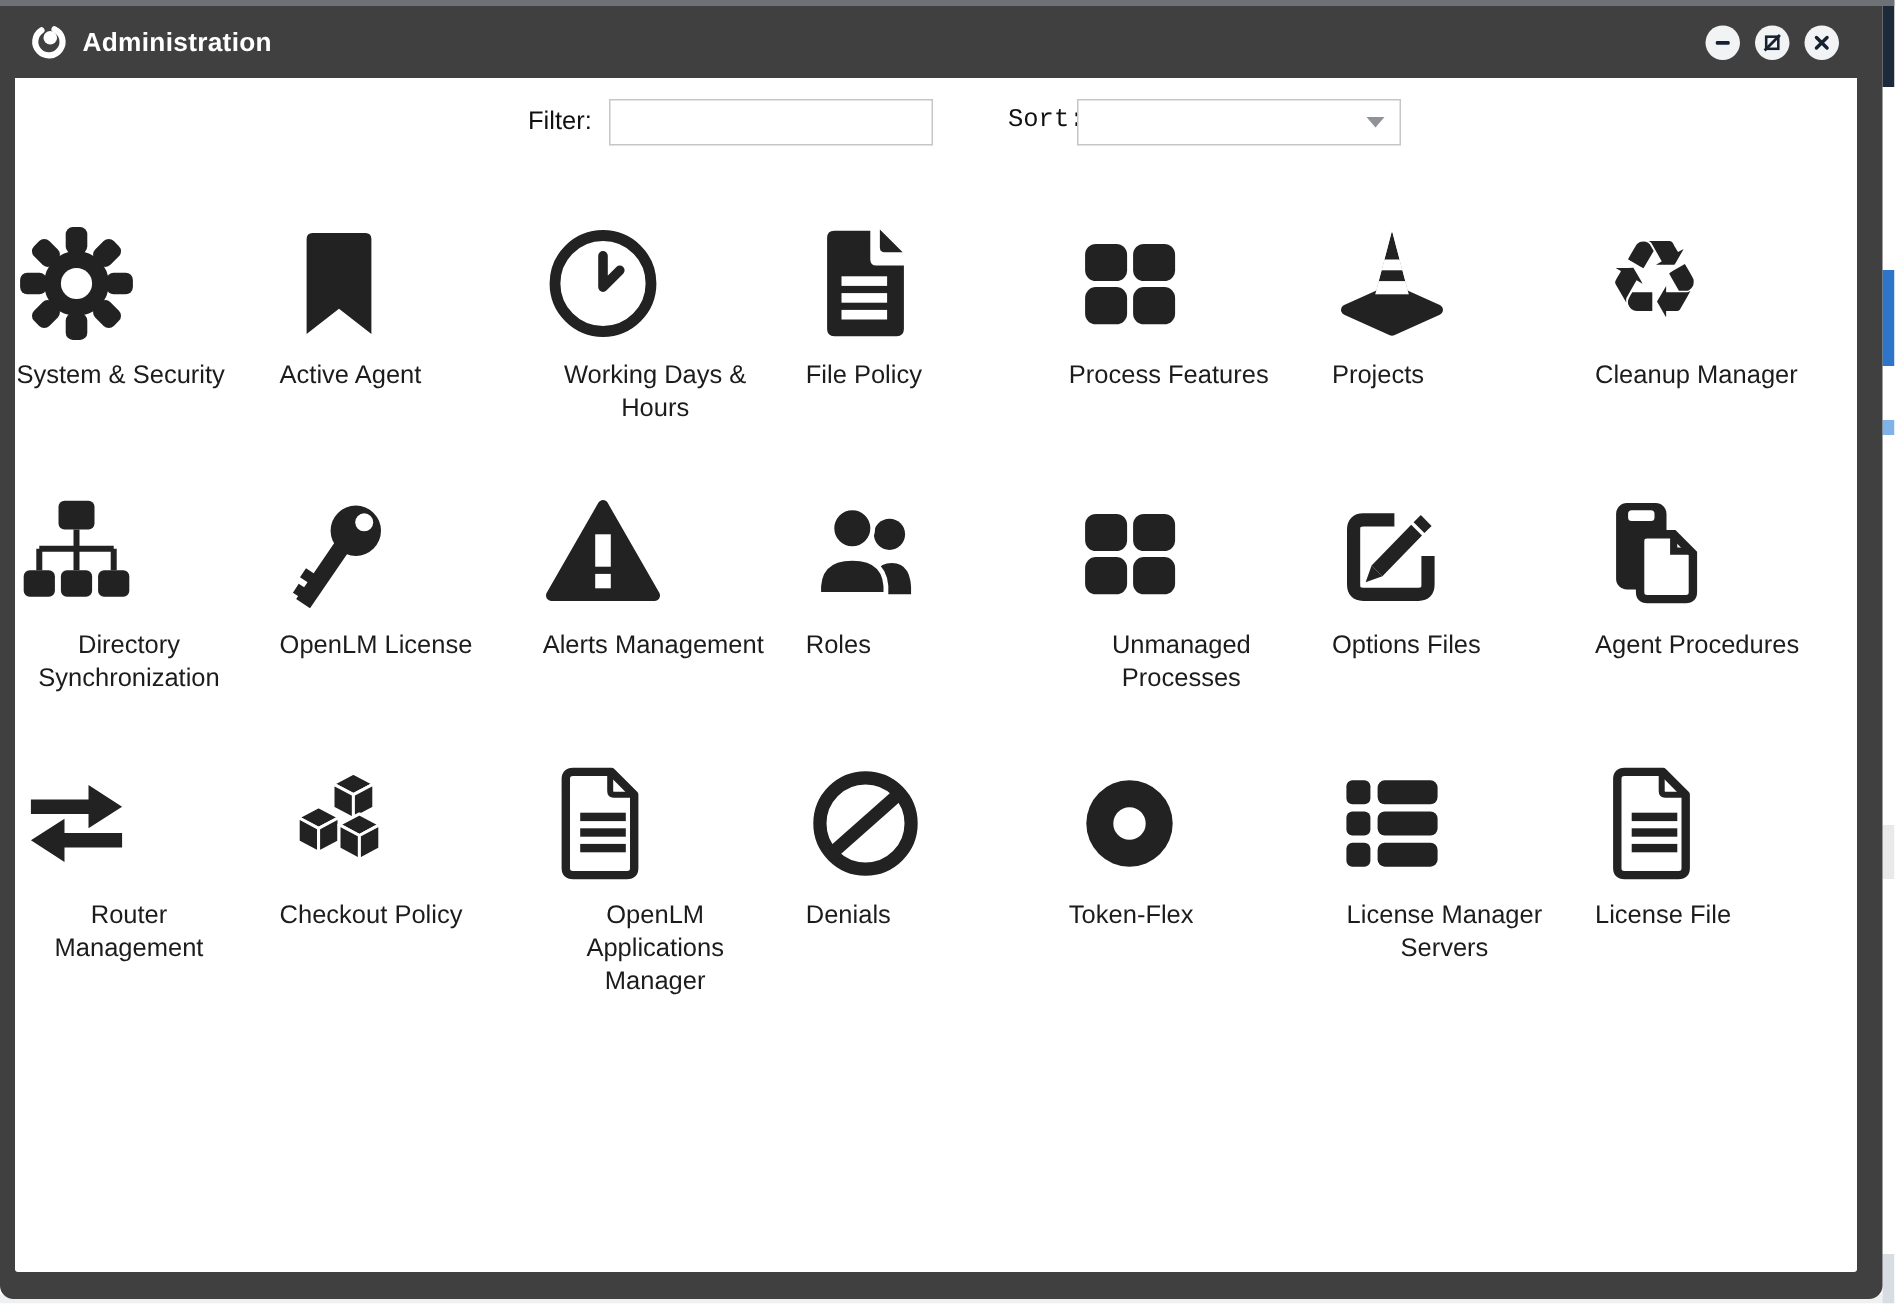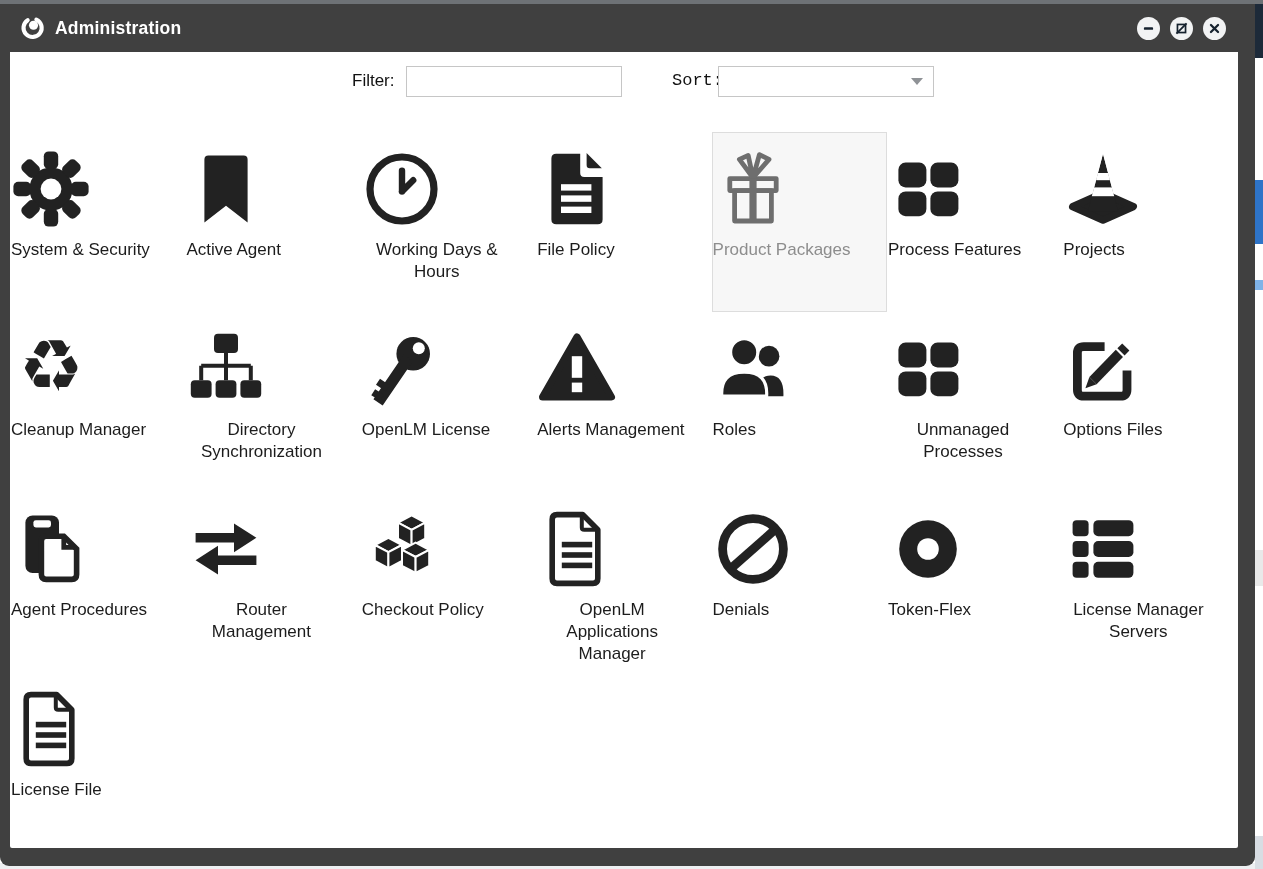--- a/index.html
+++ b/index.html
@@ -185,33 +185,20 @@
               <path fill="#222222" d="M62 5 l19 19 h-15 q-4 0 -4 -4 z"></path>
               <g fill="#fff">
                 <rect x="30" y="44" width="38" height="8"></rect>
                 <rect x="30" y="58" width="38" height="8"></rect>
                 <rect x="30" y="72" width="38" height="8"></rect>
               </g>
             </svg>
           </div>
           <div class="cell-label">File Policy</div>
         </div>
-        <div class="cell highlighted">
-          <div class="cell-icon">
-            <svg viewBox="0 0 100 100">
-              <g fill="none" stroke="#6e6e6e" stroke-width="6" stroke-linejoin="round">
-                <rect x="21" y="37" width="58" height="15"></rect>
-                <rect x="27" y="52" width="46" height="38"></rect>
-                <path d="M50 36 L33 13 L44 8 z M50 36 L58 7 L70 13 z"></path>
-              </g>
-              <path d="M50 37 V90" stroke="#6e6e6e" stroke-width="9"></path>
-            </svg>
-          </div>
-          <div class="cell-label">Product Packages</div>
-        </div>
         <div class="cell">
           <div class="cell-icon">
             <svg viewBox="0 0 100 100">
               <g fill="#222222">
                 <rect x="13" y="17" width="35" height="31" rx="9"></rect>
                 <rect x="53" y="17" width="35" height="31" rx="9"></rect>
                 <rect x="13" y="53" width="35" height="31" rx="9"></rect>
                 <rect x="53" y="53" width="35" height="31" rx="9"></rect>
               </g>
             </svg>

